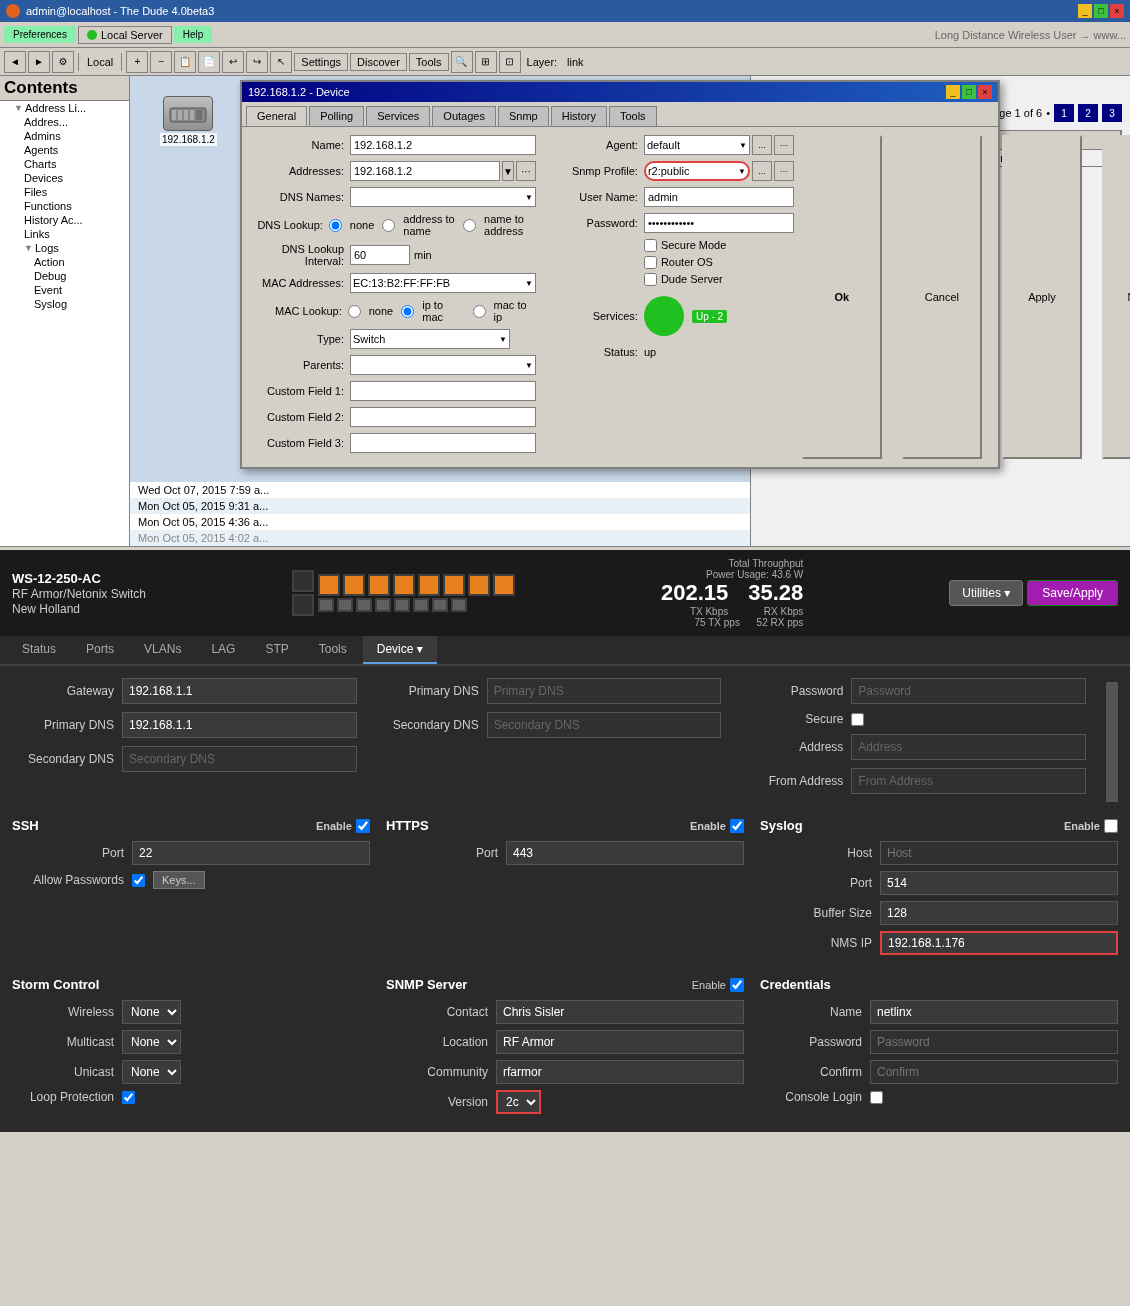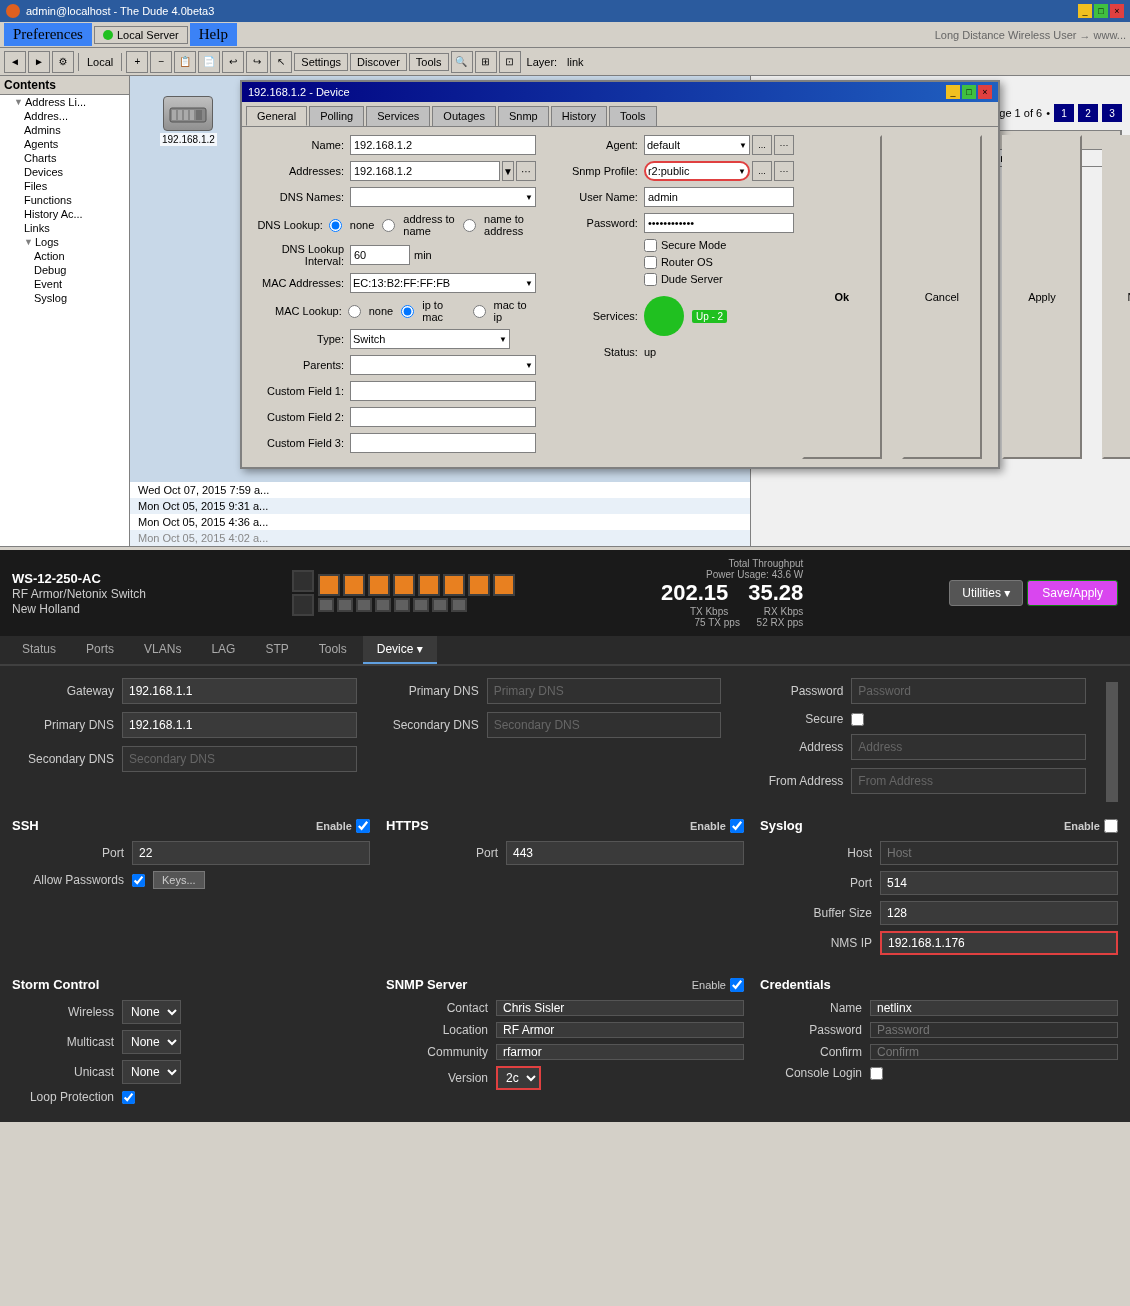--- a/index.html
+++ b/index.html
@@ -13,37 +13,37 @@
     .title-bar .title-icon { width: 14px; height: 14px; background: #e06020; border-radius: 50%; margin-right: 6px; }
     .title-bar .title-text { flex: 1; }
     .title-bar .win-btns { display: flex; gap: 2px; }
     .win-btn { width: 14px; height: 14px; border: none; cursor: pointer; font-size: 9px; display: flex; align-items: center; justify-content: center; }
     .win-btn.min { background: #f0c020; }
     .win-btn.max { background: #40c040; }
     .win-btn.close { background: #e04040; }
 
     
     .menu-bar { background: #d4d0c8; height: 26px; display: flex; align-items: center; padding: 0 4px; gap: 2px; border-bottom: 1px solid #808080; }
-    .menu-btn { background: #3b82f6; border: 1px solid transparent; padding: 2px 8px; cursor: pointer; font-size: 15px; font-family: Liberation Serif, serif; }
+    .menu-btn { background: #86efac; border: 1px solid transparent; padding: 2px 8px; cursor: pointer; font-size: 10px; }
     .server-btn { display: flex; align-items: center; gap: 4px; background: #d4d0c8; border: 1px solid #808080; padding: 2px 8px; cursor: pointer; }
     .server-dot { width: 10px; height: 10px; background: #20c020; border-radius: 50%; }
 
     
     .toolbar { background: #d4d0c8; height: 28px; display: flex; align-items: center; padding: 0 4px; gap: 2px; border-bottom: 1px solid #808080; }
     .toolbar-btn { width: 22px; height: 22px; background: #d4d0c8; border: 1px solid #808080; cursor: pointer; display: flex; align-items: center; justify-content: center; font-size: 10px; }
     .toolbar-sep { width: 1px; height: 18px; background: #808080; margin: 0 2px; }
     .toolbar-label { font-size: 11px; padding: 0 4px; }
     .toolbar-dropdown { background: #d4d0c8; border: 1px solid #808080; padding: 2px 6px; cursor: pointer; font-size: 11px; }
 
     
     .main-content { display: flex; height: 470px; }
 
     
     .left-panel { width: 130px; background: #ffffff; border-right: 1px solid #808080; overflow: hidden; }
-    .panel-header { background: #d4d0c8; padding: 2px 4px; font-size: 12px; font-weight: bold; border-bottom: 1px solid #808080; }
+    .panel-header { background: #d4d0c8; padding: 2px 4px; font-size: 17px; font-weight: bold; border-bottom: 1px solid #808080; }
     .tree-item { padding: 1px 4px; cursor: pointer; font-size: 11px; display: flex; align-items: center; gap: 2px; white-space: nowrap; }
     .tree-item.indent1 { padding-left: 14px; }
     .tree-item.indent2 { padding-left: 24px; }
     .tree-item.indent3 { padding-left: 34px; }
     .tree-icon { font-size: 9px; color: #808080; }
 
     
     .map-area { flex: 1; background: #c8d8e8; position: relative; overflow: hidden; }
     .device-icon { position: absolute; top: 20px; left: 30px; display: flex; flex-direction: column; align-items: center; cursor: pointer; }
     .device-img { width: 50px; height: 35px; background: linear-gradient(180deg, #c0c0c0, #909090); border: 1px solid #606060; border-radius: 4px; display: flex; align-items: center; justify-content: center; font-size: 8px; color: #404040; }
@@ -144,27 +144,27 @@
     .feature-input { flex: 1; height: 24px; background: #3a3a3a; border: 1px solid #555; color: white; padding: 0 6px; font-size: 12px; }
     .feature-input.placeholder-only { background: #303030; color: #666; }
     .feature-input.nms-highlight { border: 2px solid #e04040; background: #3a3a3a; color: white; }
 
     
     .bottom-sections { display: flex; gap: 16px; }
     .section-box { flex: 1; }
     .section-title { font-size: 13px; font-weight: bold; color: white; margin-bottom: 8px; }
     .sec-row { display: flex; align-items: center; margin-bottom: 6px; }
     .sec-label { width: 110px; text-align: right; padding-right: 8px; font-size: 12px; color: #cccccc; }
-    .sec-input { flex: 1; height: 16px; background: #3a3a3a; border: 1px solid #555; color: white; padding: 0 6px; font-size: 12px; }
+    .sec-input { flex: 1; height: 24px; background: #3a3a3a; border: 1px solid #555; color: white; padding: 0 6px; font-size: 12px; }
     .sec-input.placeholder-only { background: #303030; color: #666; }
     .sec-select { height: 24px; background: #3a3a3a; border: 1px solid #555; color: white; padding: 0 4px; font-size: 12px; }
     .version-highlight { border: 2px solid #e04040; }
     .keys-btn { background: #555; border: 1px solid #777; color: #ccc; padding: 2px 8px; cursor: pointer; font-size: 11px; }
     .util-btn { background: #555; border: 1px solid #777; color: white; padding: 5px 12px; cursor: pointer; font-size: 12px; border-radius: 3px; }
-    .save-btn { background: #d946ef; border: 1px solid #108010; color: white; padding: 5px 14px; cursor: pointer; font-size: 12px; border-radius: 3px; }
+    .save-btn { background: #a21caf; border: 1px solid #108010; color: white; padding: 5px 14px; cursor: pointer; font-size: 12px; border-radius: 3px; }
     .scrollbar { width: 12px; background: #555; }
 
     .snmp-section-enable { display: flex; align-items: center; gap: 4px; }
   </style>
 </head>
 <body>
 
 <div class="top-section">
 
   <div class="title-bar">

